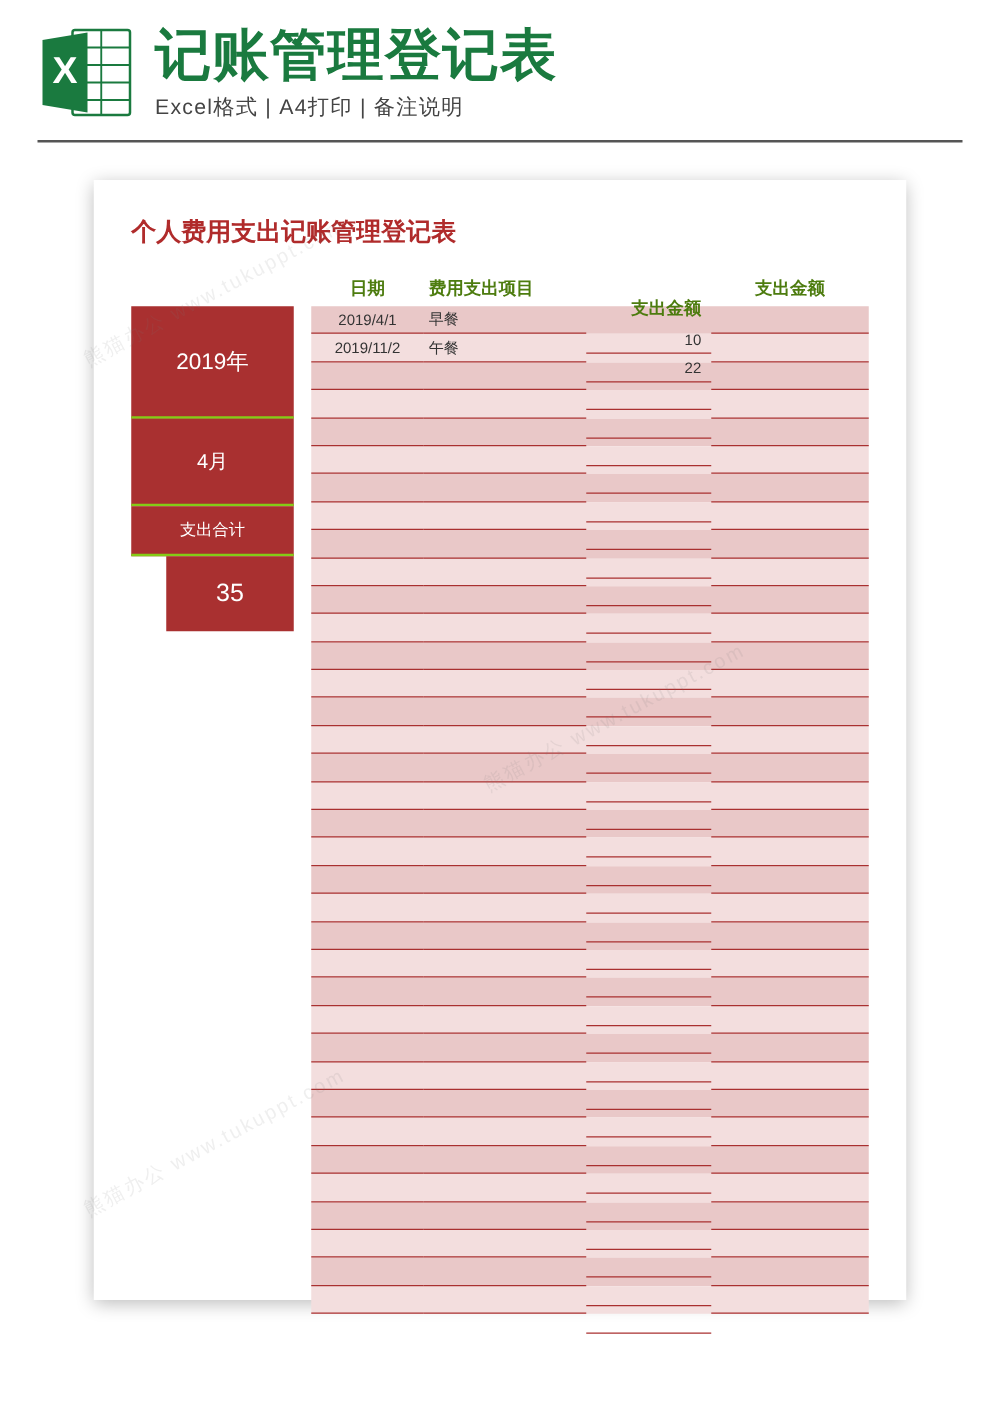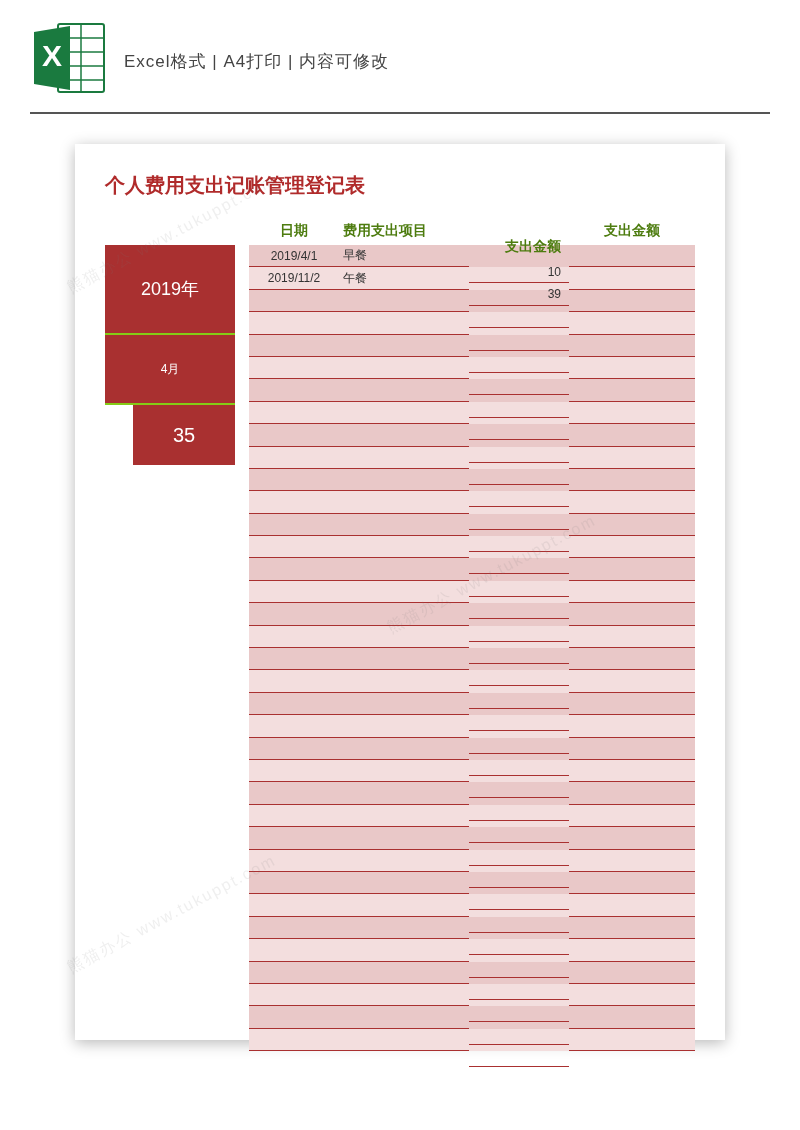--- a/index.html
+++ b/index.html
@@ -67,21 +67,21 @@
   .sb-box {
     background: #a93030;
     color: #fff;
     text-align: center;
     border-bottom: 2px solid #84cc16;
     display: flex;
     align-items: center;
     justify-content: center;
   }
   .sb-year { height: 90px; font-size: 18px; }
-  .sb-month { height: 70px; font-size: 12px; }
+  .sb-month { height: 70px; font-size: 16px; }
   .sb-label { height: 40px; font-size: 13px; }
   .sb-total { height: 60px; font-size: 20px; border-bottom: none; margin-left: 28px; }
   .table-wrap { flex: 1; margin-left: 14px; }
   .thead {
     display: flex;
     color: #4d7c0f;
     font-weight: bold;
     font-size: 14px;
     height: 28px;
     align-items: center;
@@ -124,53 +124,55 @@
       <line x1="28" y1="20" x2="74" y2="20" stroke="#1a7a3f" stroke-width="1.5"></line>
       <line x1="28" y1="34" x2="74" y2="34" stroke="#1a7a3f" stroke-width="1.5"></line>
       <line x1="28" y1="48" x2="74" y2="48" stroke="#1a7a3f" stroke-width="1.5"></line>
       <line x1="28" y1="62" x2="74" y2="62" stroke="#1a7a3f" stroke-width="1.5"></line>
       <line x1="51" y1="6" x2="51" y2="74" stroke="#1a7a3f" stroke-width="1.5"></line>
       <path d="M 4 14 L 40 8 L 40 72 L 4 66 Z" fill="#1a7a3f"></path>
       <text x="22" y="48" font-size="30" font-weight="bold" fill="#ffffff" text-anchor="middle" font-family="Arial">X</text>
     </svg>
   </div>
   <div class="header-text">
-    <div class="header-sub">Excel格式 | A4打印 | 内容可修改</div>
+    <div class="header-title">记账管理登记表</div>
+    <div class="header-sub">Excel格式 | A4打印 | 备注说明</div>
   </div>
 </div>
 <div class="divider"></div>
 
 <div class="page">
   <div class="doc-title">个人费用支出记账管理登记表</div>
 
   <div class="content">
     <div class="sidebar">
       <div class="sb-box sb-year">2019年</div>
       <div class="sb-box sb-month">4月</div>
+      <div class="sb-box sb-label">支出合计</div>
       <div class="sb-box sb-total">35</div>
     </div>
 
     <div class="table-wrap">
       <div class="thead">
         <div class="col-date">日期</div>
         <div class="col-item">费用支出项目</div>
         <div class="col-amount">支出金额</div>
         <div class="col-note">支出金额</div>
       </div>
       <div class="tbody" id="tbody">
           <div class="row">
             <div class="col-date">2019/4/1</div>
             <div class="col-item">早餐</div>
             <div class="col-amount">10</div>
             <div class="col-note"></div>
           </div>
           <div class="row">
             <div class="col-date">2019/11/2</div>
             <div class="col-item">午餐</div>
-            <div class="col-amount">39</div>
+            <div class="col-amount">22</div>
             <div class="col-note"></div>
           </div>
           <div class="row">
             <div class="col-date"></div>
             <div class="col-item"></div>
             <div class="col-amount"></div>
             <div class="col-note"></div>
           </div>
           <div class="row">
             <div class="col-date"></div>

